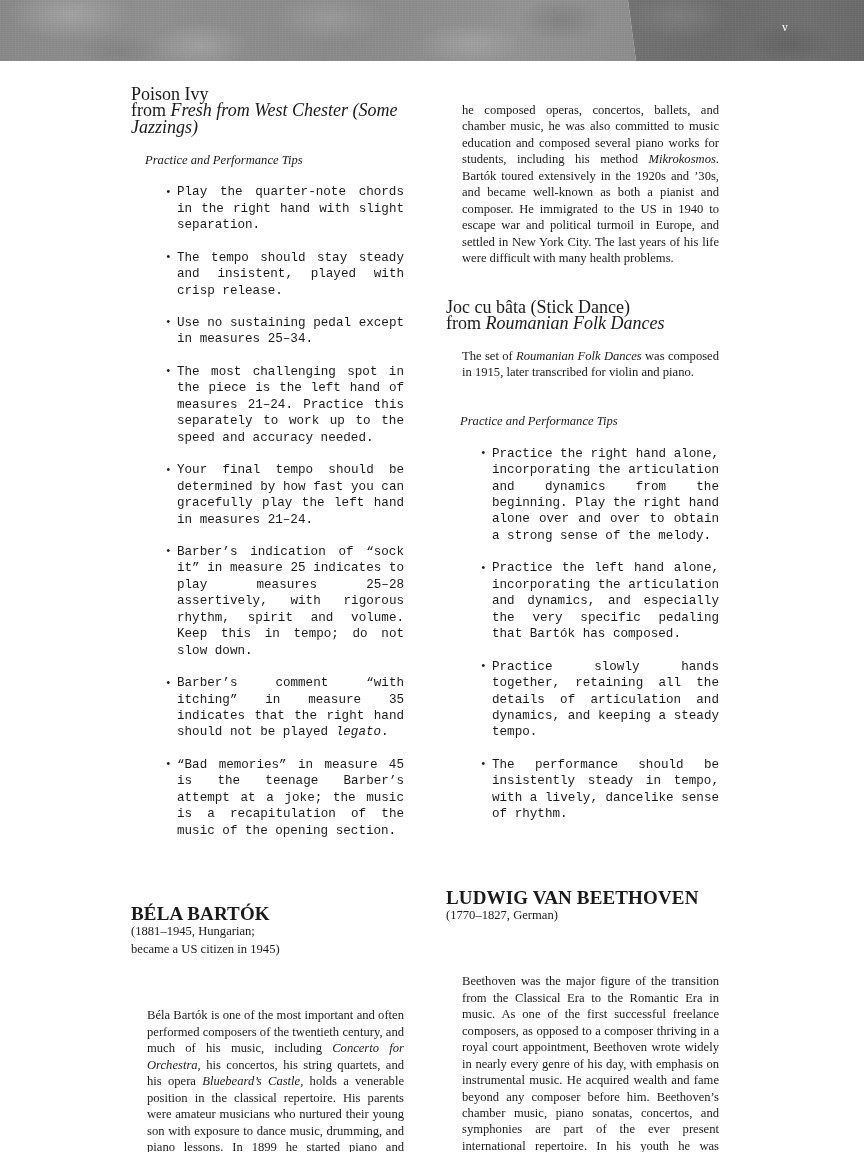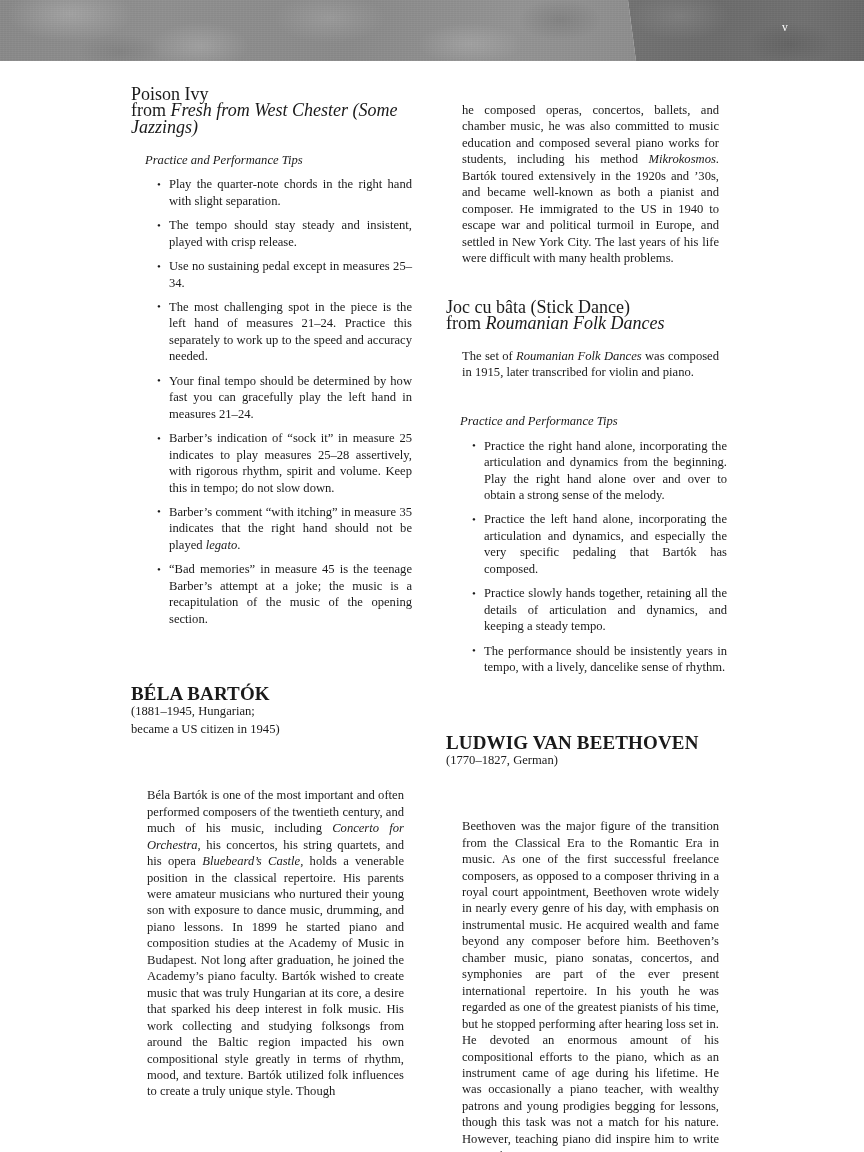--- a/index.html
+++ b/index.html
@@ -110,24 +110,25 @@
     line-height: 16.45px;
   }
 
   ul.bullets {
     margin: 0;
     padding: 0 0 0 30px;
     list-style: none;
   }
   ul.bullets li {
     position: relative;
-    margin: 8px;
+    margin: 16px;
     text-align: justify;
     text-justify: inter-word;
     padding-left: 0;
+    font-family: Liberation Mono, monospace;
   }
   ul.bullets li::before {
     content: "\2022";
     position: absolute;
     left: -12px;
     top: -0.5px;
     font-size: 11px;
   }
   ul.bullets li:last-child { text-align: justify; }
 
@@ -207,21 +208,21 @@
 
     <p class="para"><span>The set of </span><i>Roumanian Folk Dances</i><span> was composed in 1915, later transcribed for violin and piano.</span></p>
 
     <div class="spacer-sm"></div>
 
     <p class="tips-head">Practice and Performance Tips</p>
     <ul class="bullets">
       <li>Practice the right hand alone, incorporating the articulation and dynamics from the beginning. Play the right hand alone over and over to obtain a strong sense of the melody.</li>
       <li>Practice the left hand alone, incorporating the articulation and dynamics, and especially the very specific pedaling that Bartók has composed.</li>
       <li>Practice slowly hands together, retaining all the details of articulation and dynamics, and keeping a steady tempo.</li>
-      <li>The performance should be insistently years in tempo, with a lively, dancelike sense of rhythm.</li>
+      <li>The performance should be insistently steady in tempo, with a lively, dancelike sense of rhythm.</li>
     </ul>
 
     <div class="spacer-lg"></div>
 
     <p class="comp-name">LUDWIG VAN BEETHOVEN</p>
     <p class="comp-dates">(1770–1827, German)</p>
 
     <div class="spacer-md"></div>
 
     <p class="para">Beethoven was the major figure of the transition from the Classical Era to the Romantic Era in music. As one of the first successful freelance composers, as opposed to a composer thriving in a royal court appointment, Beethoven wrote widely in nearly every genre of his day, with emphasis on instrumental music. He acquired wealth and fame beyond any composer before him. Beethoven’s chamber music, piano sonatas, concertos, and symphonies are part of the ever present international repertoire. In his youth he was regarded as one of the greatest pianists of his time, but he stopped performing after hearing loss set in. He devoted an enormous amount of his compositional efforts to the piano, which as an instrument came of age during his lifetime. He was occasionally a piano teacher, with wealthy patrons and young prodigies begging for lessons, though this task was not a match for his nature. However, teaching piano did inspire him to write many pieces</p>

